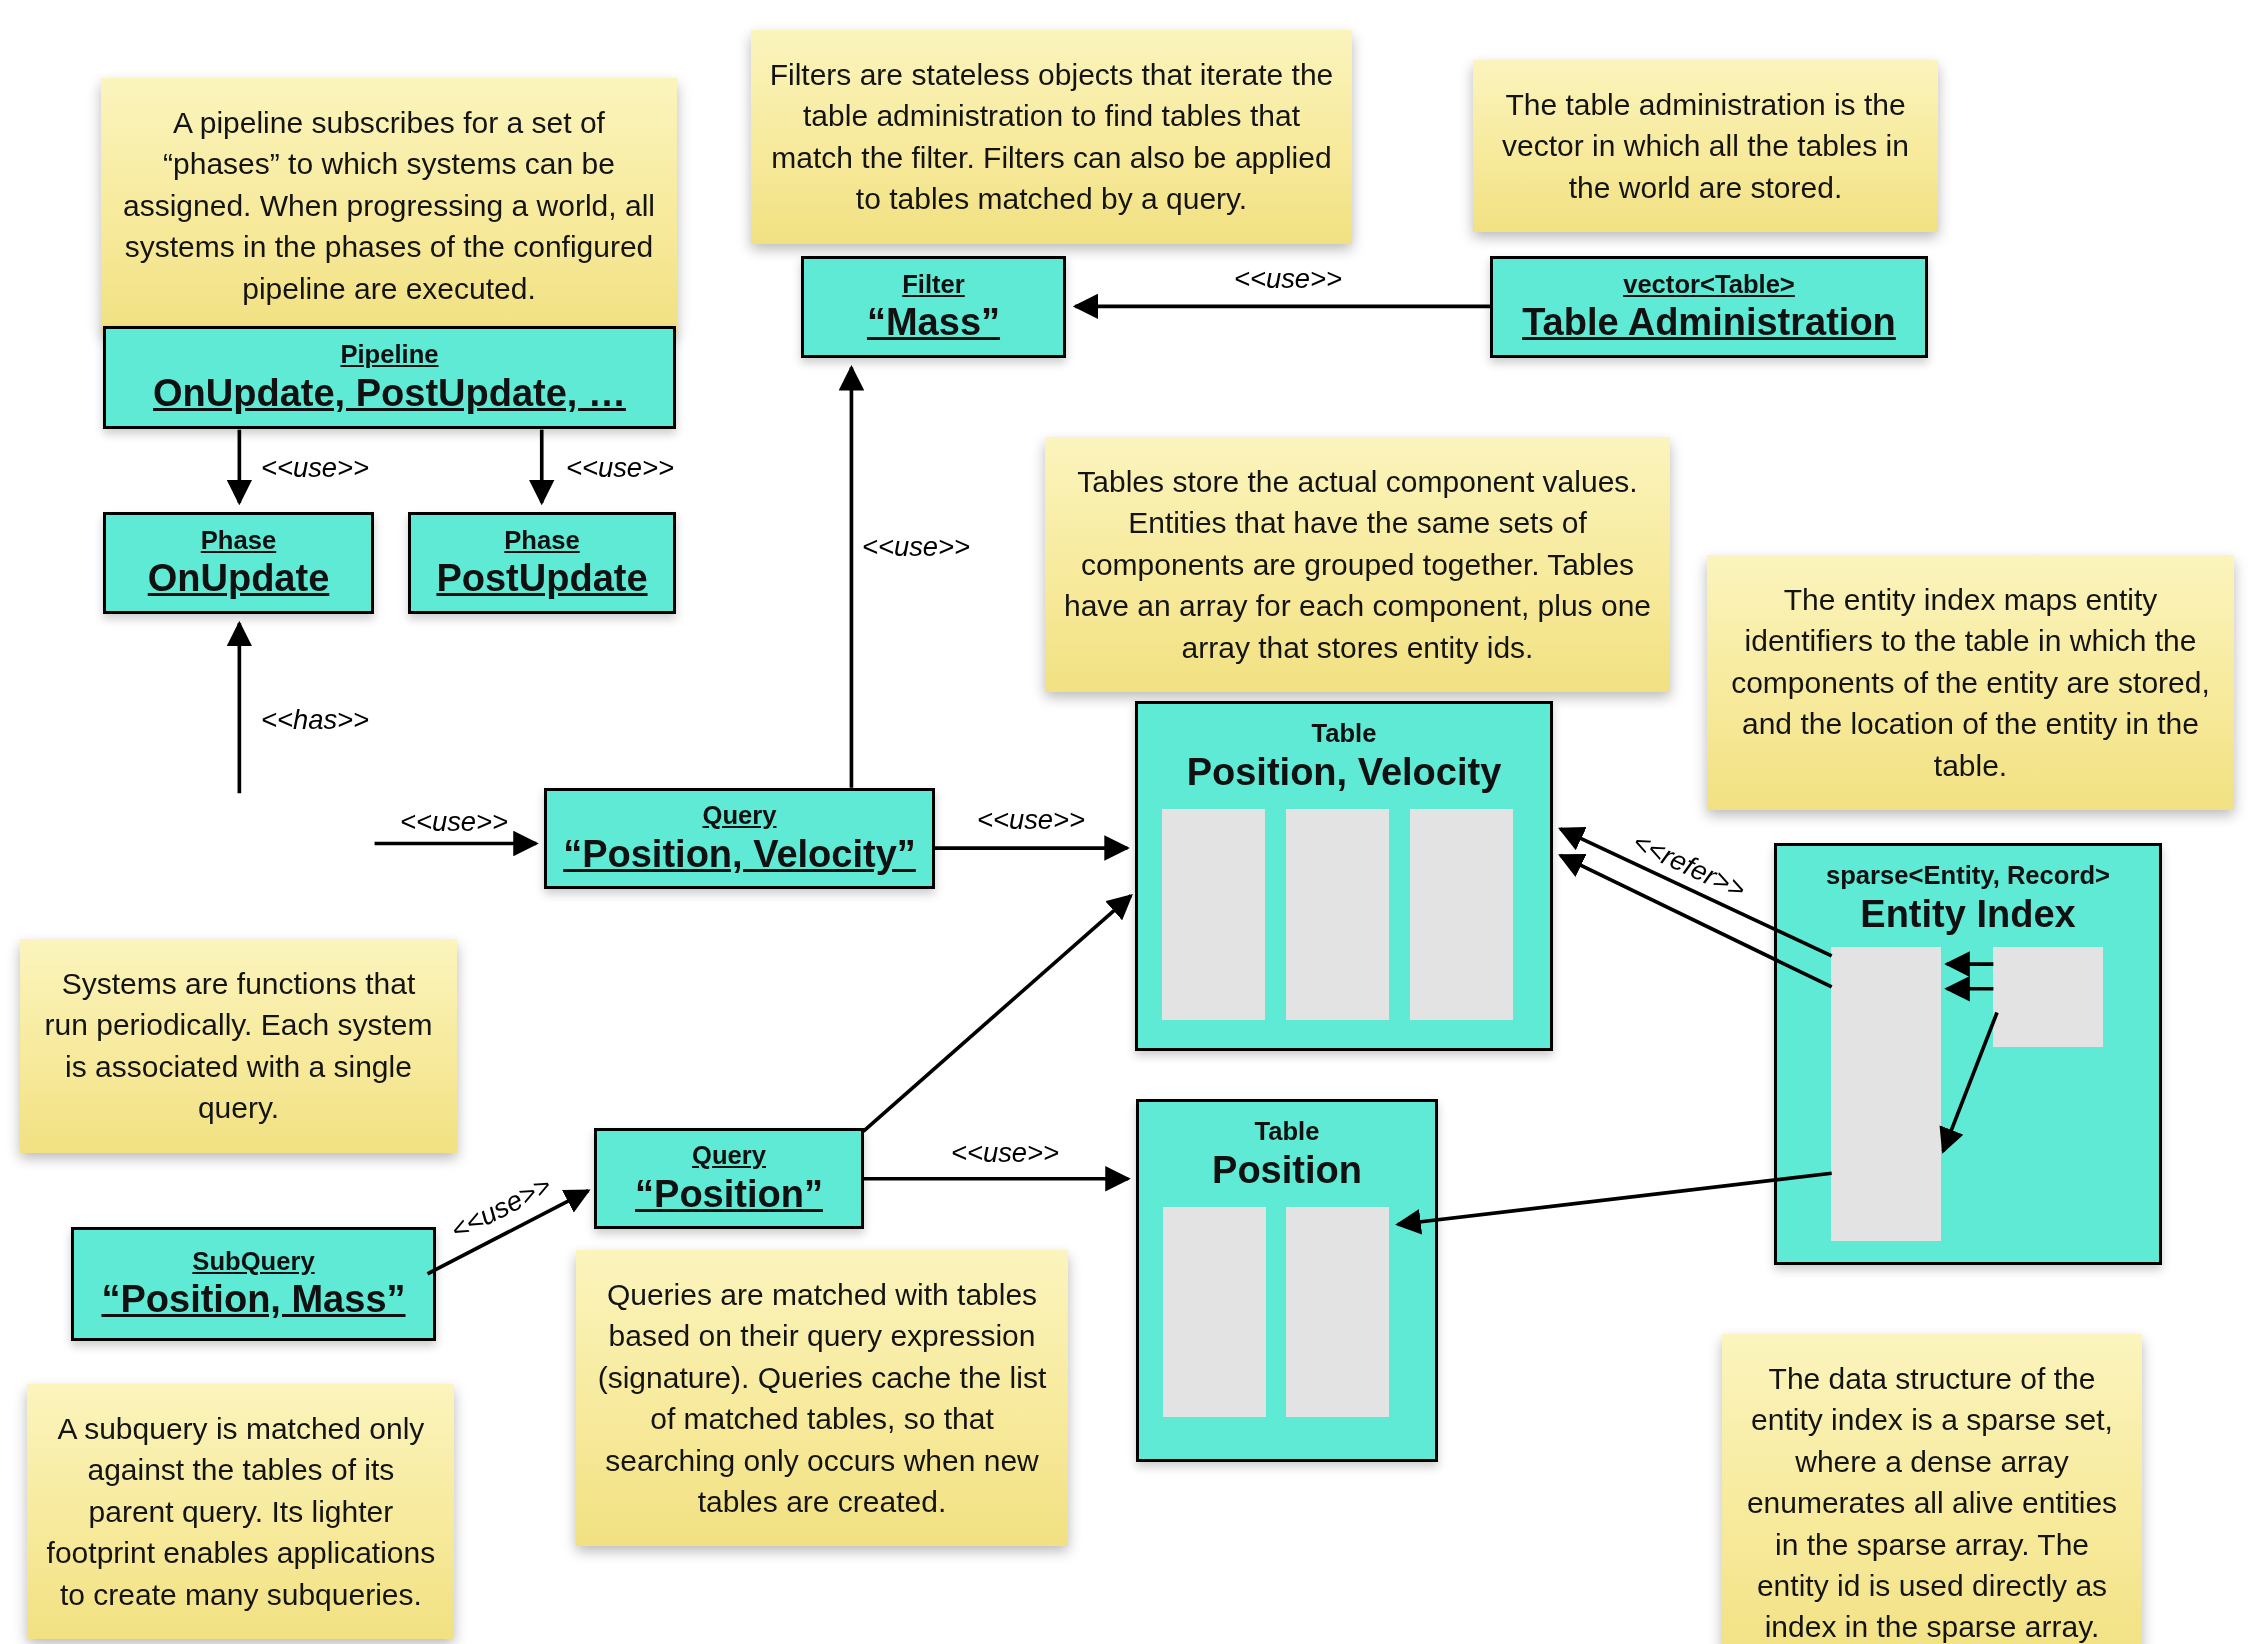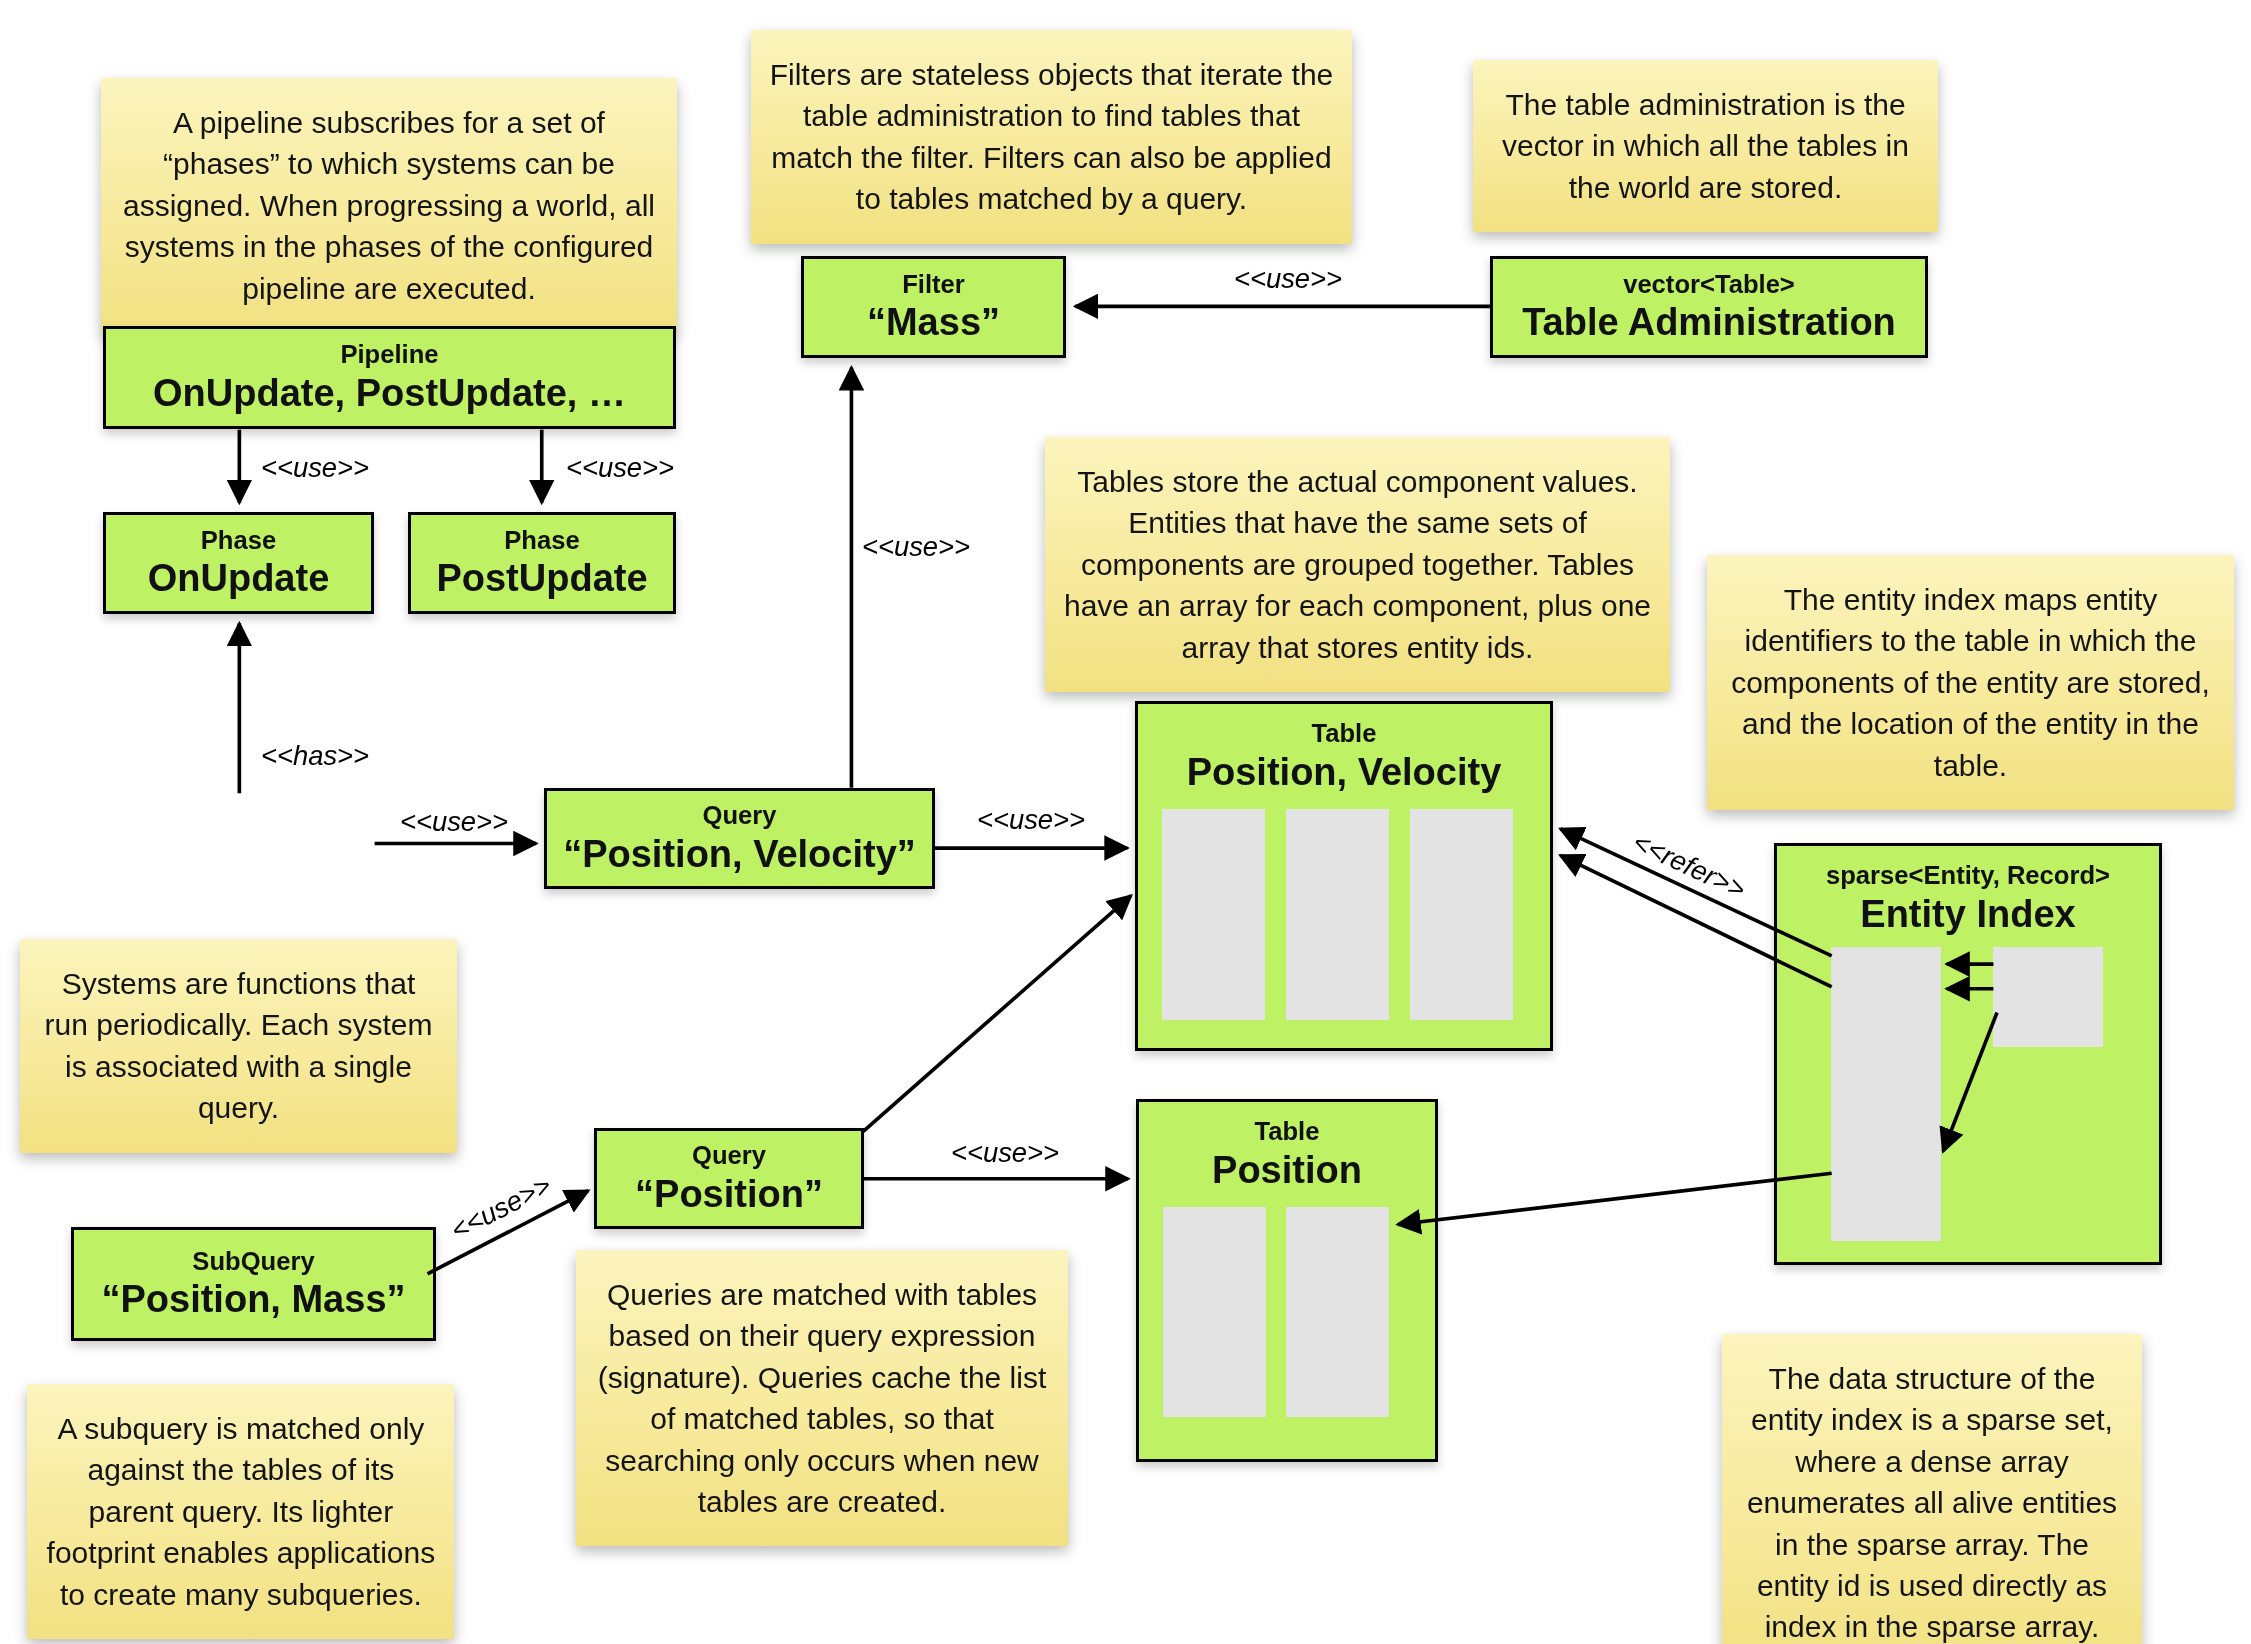--- a/index.html
+++ b/index.html
@@ -9,24 +9,24 @@
   }
   .note{
     position:absolute;
     background:linear-gradient(180deg,#fbf4bd 0%,#f7ea9c 55%,#f1e182 100%);
     box-shadow:0 6.4px 12.8px rgba(0,0,0,0.28);
     padding:24px 16.4px;
     font-size:30px;line-height:1.38;text-align:center;color:#141414;
     box-sizing:border-box;
   }
   .node{
-    position:absolute;background:#bef264;border:3.7px solid #000;
+    position:absolute;background:#5eead4;border:3.7px solid #000;
     box-shadow:0 4.6px 9.1px rgba(0,0,0,0.20);
     display:flex;flex-direction:column;align-items:center;justify-content:center;
-    gap:4.6px;box-sizing:border-box;z-index:2;
+    gap:4.6px;box-sizing:border-box;z-index:2;text-decoration:underline;
   }
   .node .t{font-size:25.6px;font-weight:bold;line-height:1.1;}
   .node .n{font-size:38px;font-weight:bold;line-height:1.1;}
   .bighead{position:absolute;top:14.6px;left:0;right:0;text-align:center;
     display:flex;flex-direction:column;gap:5.5px;align-items:center;}
   .col{position:absolute;background:#e3e3e3;}
   #wires{position:absolute;left:0;top:0;z-index:4;pointer-events:none;}
   .elabel{
     position:absolute;font-style:italic;font-size:27.4px;color:#000;
     transform:translate(-50%,-50%);white-space:nowrap;z-index:5;
@@ -147,21 +147,21 @@
       <line x1="2005" y1="1080" x2="1708" y2="936" marker-end="url(#ah)"></line>
       <line x1="2005" y1="1284" x2="1530" y2="1340" marker-end="url(#ah)"></line>
       <line x1="2182" y1="1055" x2="2131" y2="1055" marker-end="url(#ah)"></line>
       <line x1="2182" y1="1082" x2="2131" y2="1082" marker-end="url(#ah)"></line>
       <line x1="2186" y1="1108" x2="2127" y2="1260" marker-end="url(#ah)"></line>
     </g>
   </svg>
 
   <div class="elabel" style="left:315px;top:468px;">&lt;&lt;use&gt;&gt;</div>
   <div class="elabel" style="left:620px;top:468px;">&lt;&lt;use&gt;&gt;</div>
-  <div class="elabel" style="left:315px;top:720px;margin-top:36px;">&lt;&lt;has&gt;&gt;</div>
+  <div class="elabel" style="left:315px;top:720px;">&lt;&lt;has&gt;&gt;</div>
   <div class="elabel" style="left:454px;top:822px;">&lt;&lt;use&gt;&gt;</div>
   <div class="elabel" style="left:916px;top:547px;">&lt;&lt;use&gt;&gt;</div>
   <div class="elabel" style="left:1288px;top:279px;">&lt;&lt;use&gt;&gt;</div>
   <div class="elabel" style="left:1031px;top:820px;">&lt;&lt;use&gt;&gt;</div>
   <div class="elabel" style="left:1005px;top:1153px;">&lt;&lt;use&gt;&gt;</div>
   <div class="elabel rot-sub" style="left:501px;top:1208px;">&lt;&lt;use&gt;&gt;</div>
   <div class="elabel rot-refer" style="left:1689px;top:866px;">&lt;&lt;refer&gt;&gt;</div>
 
 </div>
 

